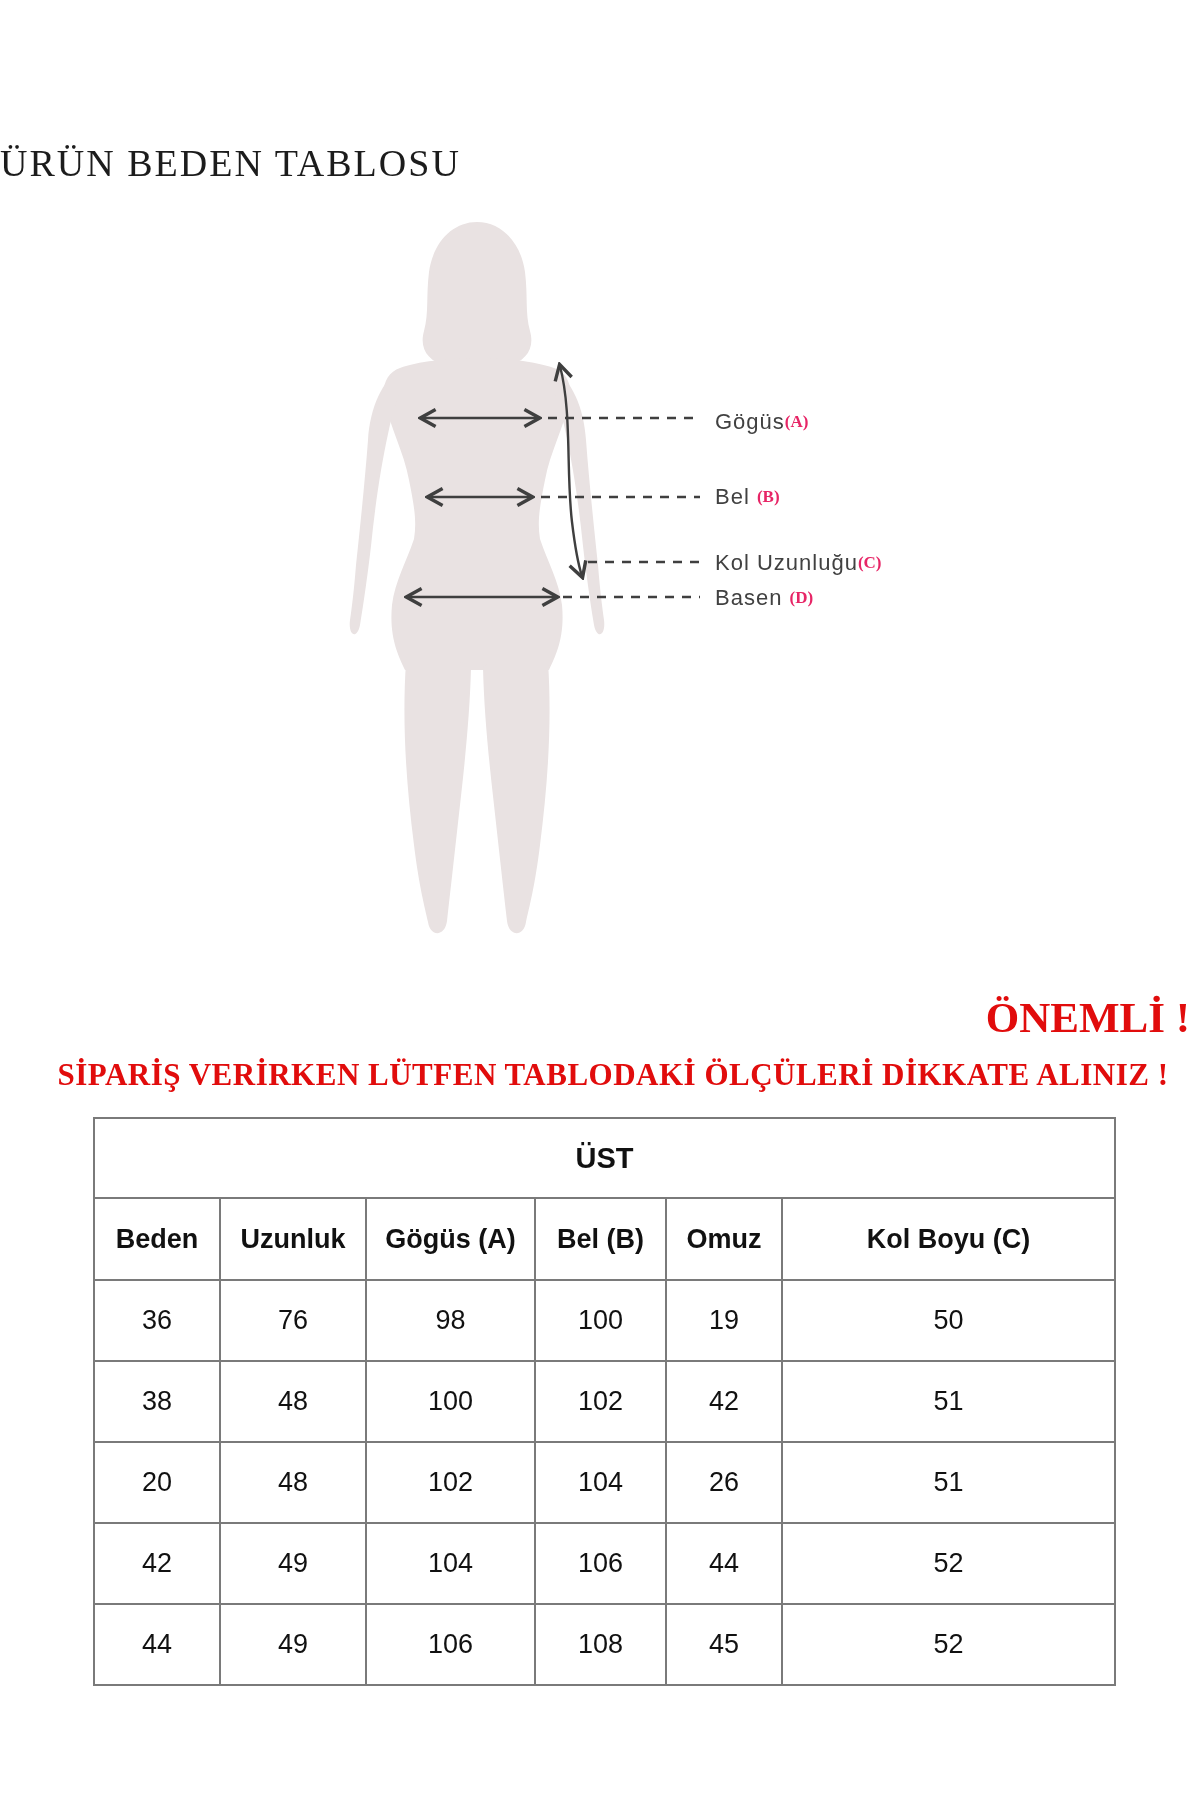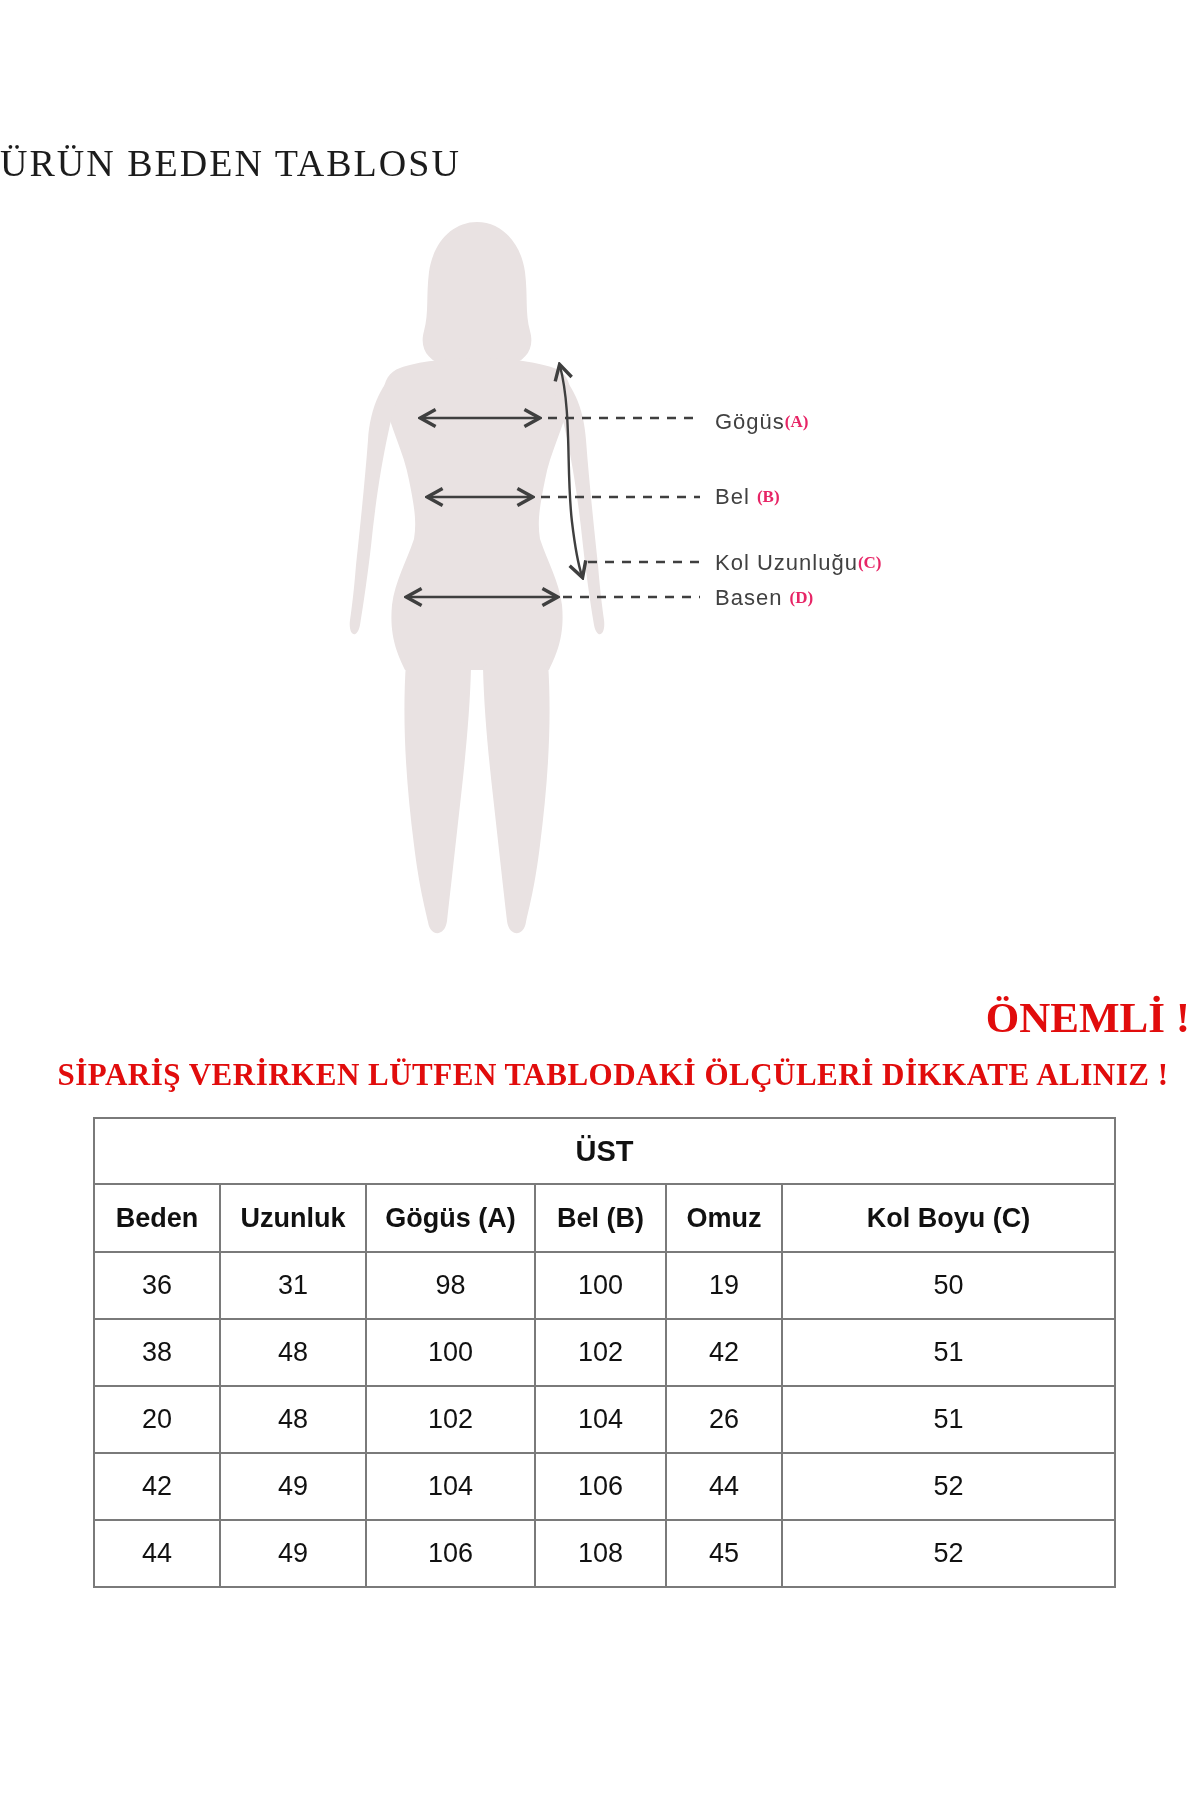--- a/index.html
+++ b/index.html
@@ -34,21 +34,21 @@
     position:absolute;top:1057px;left:13px;width:1200px;text-align:center;
     font-family:"Liberation Serif",serif;font-weight:bold;font-size:31px;
     letter-spacing:0.5px;color:#e10c0c;white-space:nowrap;
   }
   table.size-table{
     position:absolute;left:93px;top:1117px;width:1021px;
     border-collapse:collapse;table-layout:fixed;
   }
   .size-table td,.size-table th{
     border:2px solid #7a7a7a;text-align:center;vertical-align:middle;
-    padding:1px;color:#111;margin-top:40px;
+    padding:8px;color:#111;margin-top:40px;
   }
   .size-table .group-row th{height:62px;font-size:29px;font-weight:bold;}
   .size-table .head-row th{height:64px;font-size:27px;font-weight:bold;}
   .size-table .data-row td{height:63px;font-size:27px;font-weight:normal;}
 </style>
 </head>
 <body>
 
 <div class="page-title">ÜRÜN BEDEN TABLOSU</div>
 
@@ -121,21 +121,21 @@
   <tr class="head-row">
     <th>Beden</th>
     <th>Uzunluk</th>
     <th>Gögüs (A)</th>
     <th>Bel (B)</th>
     <th>Omuz</th>
     <th>Kol Boyu (C)</th>
   </tr>
   <tr class="data-row">
     <td>36</td>
-    <td>31</td>
+    <td>76</td>
     <td>98</td>
     <td>100</td>
     <td>19</td>
     <td>50</td>
   </tr>
   <tr class="data-row">
     <td>38</td>
     <td>48</td>
     <td>100</td>
     <td>102</td>

